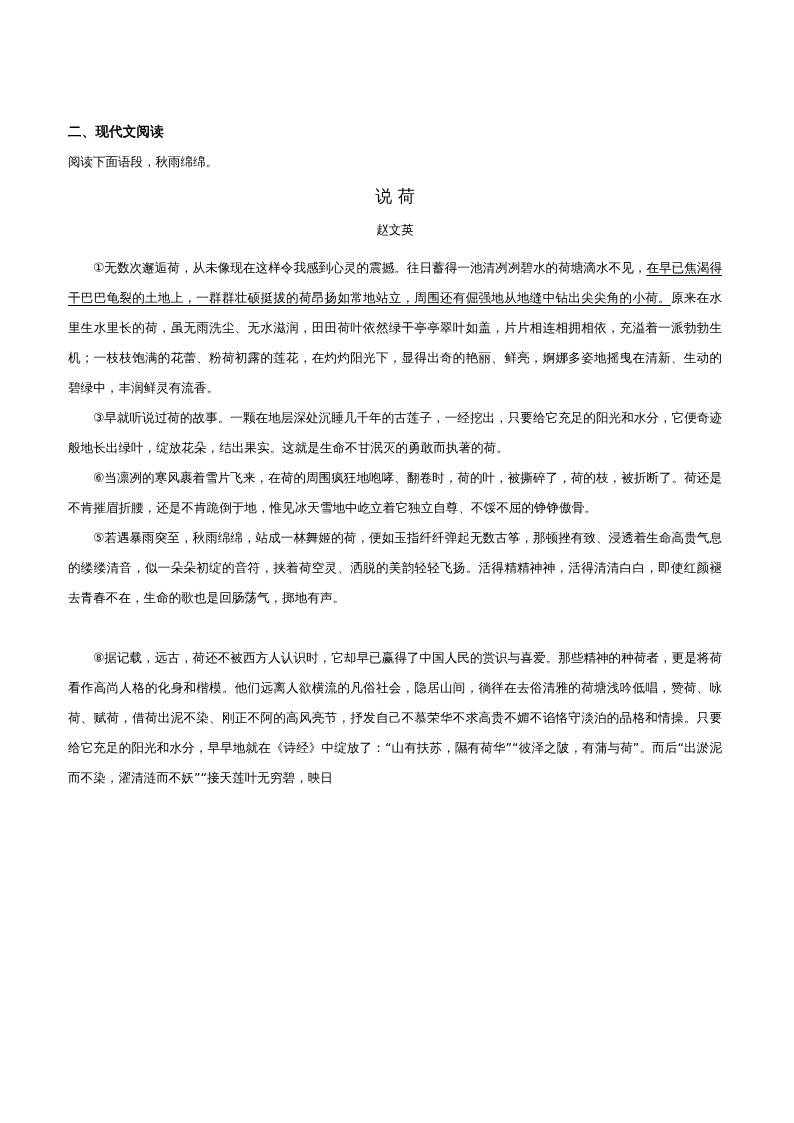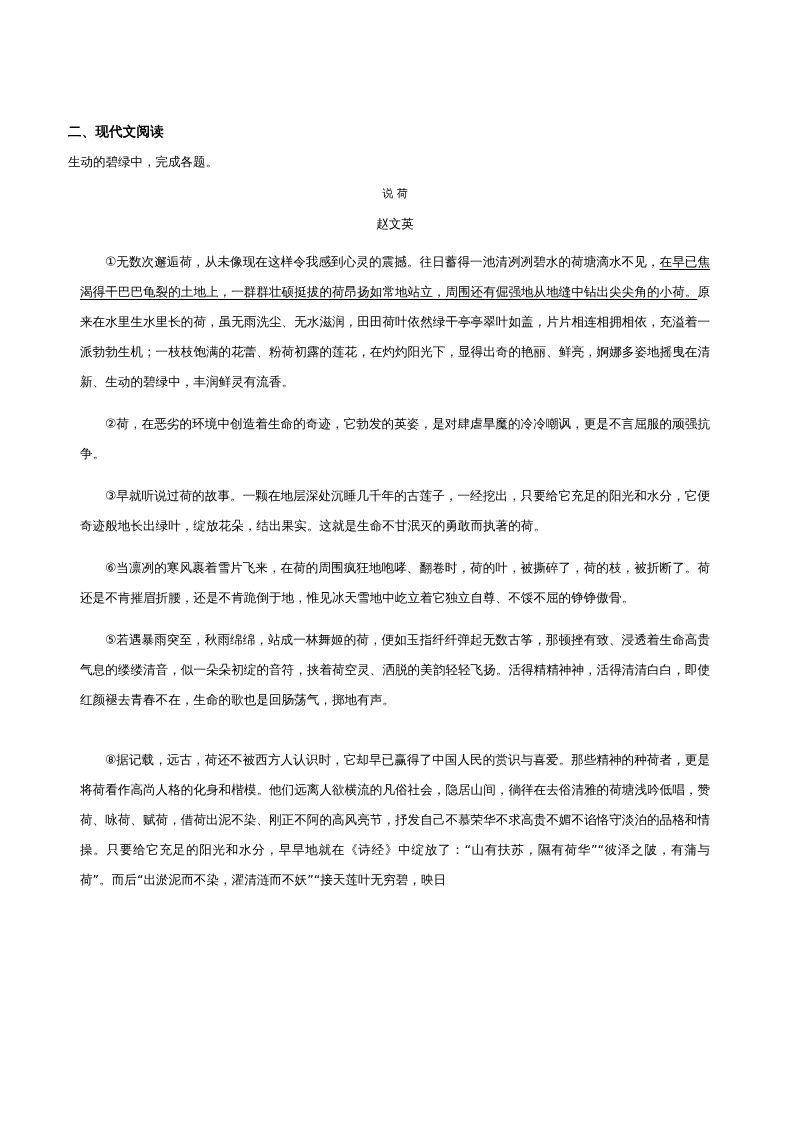--- a/index.html
+++ b/index.html
@@ -27,62 +27,61 @@
     line-height: 1.0;
     margin: 0 0 17px 0;
     letter-spacing: 0.2px;
   }
   .instruction {
     font-size: 12.5px;
     line-height: 1.0;
     margin: 0 0 20px 0;
   }
   .article-title {
-    font-size: 11px;
+    font-size: 17px;
     text-align: center;
     line-height: 1.0;
     margin: 16px 0 19px 0;
   }
   .article-author {
     font-size: 12.5px;
     text-align: center;
     line-height: 1.0;
     margin: 8px 0 16px 0;
   }
   .para {
     font-size: 12.6px;
     line-height: 30px;
-    margin: 12px;
+    margin: 0;
     text-align: justify;
     text-justify: inter-ideograph;
     text-indent: 25px;
   }
   .para .u {
     text-decoration: underline;
     text-underline-offset: 3px;
   }
   .gap-para {
     margin-top: 30px;
   }
 </style>
 </head>
 <body>
 
 <div class="page">
 
   <div class="section-heading">二、现代文阅读</div>
 
-  <div class="instruction">生动的碧绿中，完成各题。</div>
+  <div class="instruction">阅读下面语段，秋雨绵绵。</div>
 
   <div class="article-title">说  荷</div>
 
   <div class="article-author">赵文英</div>
 
   <div class="body-text">
     <p class="para"><span>①无数次邂逅荷，从未像现在这样令我感到心灵的震撼。往日蓄得一池清冽冽碧水的荷塘滴水不见，</span><span class="u">在早已焦渴得干巴巴龟裂的土地上，一群群壮硕挺拔的荷昂扬如常地站立，周围还有倔强地从地缝中钻出尖尖角的小荷。</span><span>原来在水里生水里长的荷，虽无雨洗尘、无水滋润，田田荷叶依然绿干亭亭翠叶如盖，片片相连相拥相依，充溢着一派勃勃生机；一枝枝饱满的花蕾、粉荷初露的莲花，在灼灼阳光下，显得出奇的艳丽、鲜亮，婀娜多姿地摇曳在清新、生动的碧绿中，丰润鲜灵有流香。</span></p>
-    <p class="para"><span>②荷，在恶劣的环境中创造着生命的奇迹，它勃发的英姿，是对肆虐旱魔的冷冷嘲讽，更是不言屈服的顽强抗争。</span></p>
     <p class="para"><span>③早就听说过荷的故事。一颗在地层深处沉睡几千年的古莲子，一经挖出，只要给它充足的阳光和水分，它便奇迹般地长出绿叶，绽放花朵，结出果实。这就是生命不甘泯灭的勇敢而执著的荷。</span></p>
     <p class="para"><span>⑥当凛冽的寒风裹着雪片飞来，在荷的周围疯狂地咆哮、翻卷时，荷的叶，被撕碎了，荷的枝，被折断了。荷还是不肯摧眉折腰，还是不肯跪倒于地，惟见冰天雪地中屹立着它独立自尊、不馁不屈的铮铮傲骨。</span></p>
     <p class="para"><span>⑤若遇暴雨突至，秋雨绵绵，站成一林舞姬的荷，便如玉指纤纤弹起无数古筝，那顿挫有致、浸透着生命高贵气息的缕缕清音，似一朵朵初绽的音符，挟着荷空灵、洒脱的美韵轻轻飞扬。活得精精神神，活得清清白白，即使红颜褪去青春不在，生命的歌也是回肠荡气，掷地有声。</span></p>
     <p class="para gap-para"><span>⑧据记载，远古，荷还不被西方人认识时，它却早已赢得了中国人民的赏识与喜爱。那些精神的种荷者，更是将荷看作高尚人格的化身和楷模。他们远离人欲横流的凡俗社会，隐居山间，徜徉在去俗清雅的荷塘浅吟低唱，赞荷、咏荷、赋荷，借荷出泥不染、刚正不阿的高风亮节，抒发自己不慕荣华不求高贵不媚不谄恪守淡泊的品格和情操。只要给它充足的阳光和水分，早早地就在《诗经》中绽放了：“山有扶苏，隰有荷华”“彼泽之陂，有蒲与荷”。而后“出淤泥而不染，濯清涟而不妖”“接天莲叶无穷碧，映日</span></p>
   </div>
 
 </div>
 
 </body></html>

